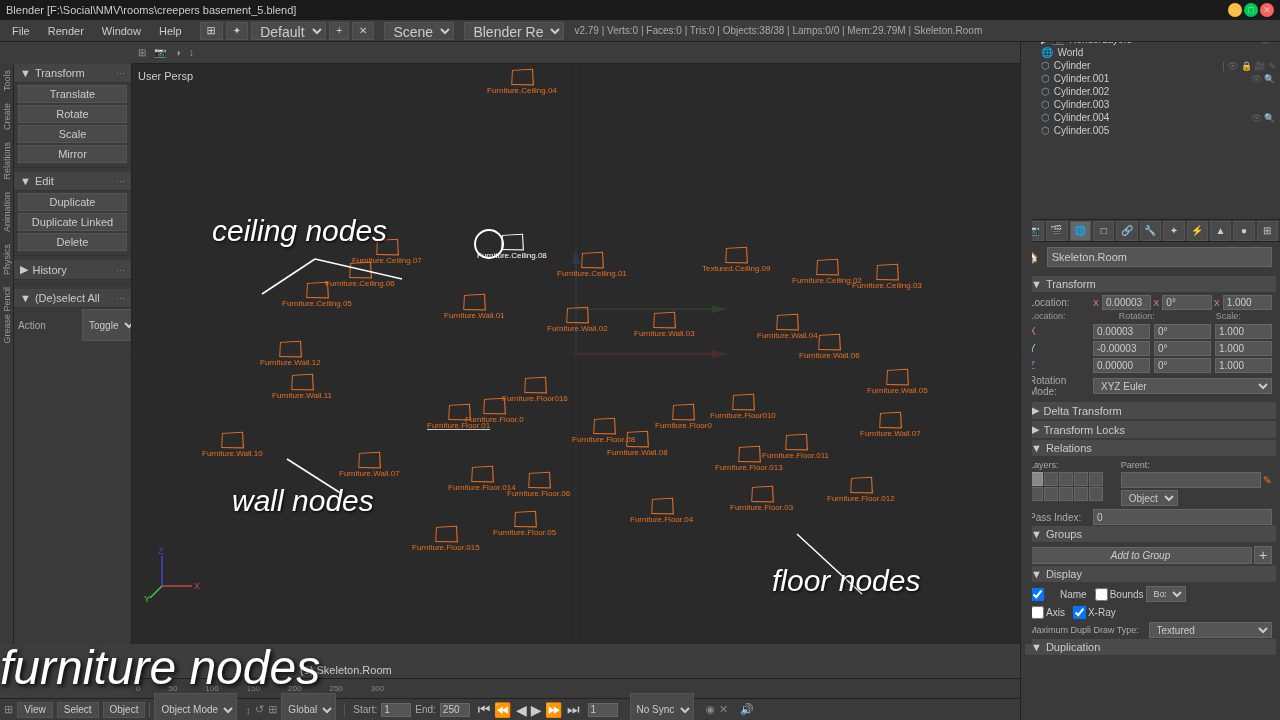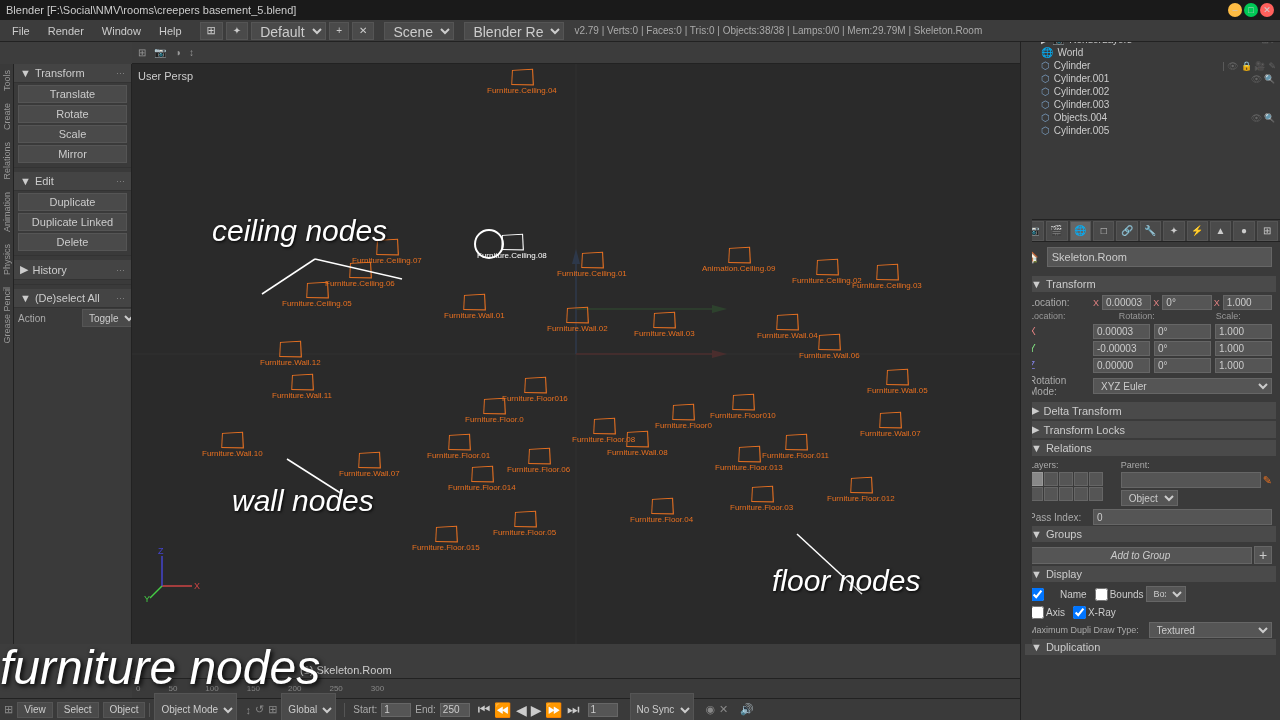--- a/index.html
+++ b/index.html
@@ -543,21 +543,21 @@
 
   <div class="panel-divider"></div>
 
   <div class="panel-section-title">
     <span>▼</span>
     <span>(De)select All</span>
     <span style="margin-left:auto;font-size:9px;color:#888;">···</span>
   </div>
   <div class="prop-row">
     <span class="prop-label">Action</span>
-    <select class="bottom-select" style="flex:1;height:18px;">
+    <select class="bottom-select" style="flex:1;height:32px;">
       <option>Toggle</option>
     </select>
   </div>
 </div>
 
 <div id="viewport-label">User Persp</div>
 
 <div id="viewport">
 
   <svg width="888" height="580" style="position:absolute;top:0;left:0;opacity:0.15;">
@@ -586,21 +586,21 @@
 
   <div class="node-obj" style="left:345px;top:170px;">
     <div class="node-box selected"></div>
     <span class="node-label selected">Furniture.Ceiling.08</span>
   </div>
 
   <div class="selected-circle" style="left:342px;top:165px;"></div>
 
   <div class="node-obj" style="left:570px;top:183px;">
     <div class="node-box"></div>
-    <span class="node-label">Animation.Ceiling.09</span>
+    <span class="node-label">Textured.Ceiling.09</span>
   </div>
 
   <div class="node-obj" style="left:660px;top:195px;">
     <div class="node-box"></div>
     <span class="node-label">Furniture.Ceiling.02</span>
   </div>
 
   <div class="node-obj" style="left:720px;top:200px;">
     <div class="node-box"></div>
     <span class="node-label">Furniture.Ceiling.03</span>
@@ -719,41 +719,41 @@
   <div class="node-obj" style="left:523px;top:340px;">
     <div class="node-box"></div>
     <span class="node-label">Furniture.Floor0</span>
   </div>
 
   <div class="node-obj" style="left:440px;top:354px;">
     <div class="node-box"></div>
     <span class="node-label">Furniture.Floor.08</span>
   </div>
 
-  <div class="node-obj" style="left:375px;top:384px;">
+  <div class="node-obj" style="left:375px;top:408px;">
     <div class="node-box"></div>
     <span class="node-label">Furniture.Floor.06</span>
   </div>
 
   <div class="node-obj" style="left:361px;top:447px;">
     <div class="node-box"></div>
     <span class="node-label">Furniture.Floor.05</span>
   </div>
 
   <div class="node-obj" style="left:498px;top:434px;">
     <div class="node-box"></div>
     <span class="node-label">Furniture.Floor.04</span>
   </div>
 
   <div class="node-obj" style="left:598px;top:422px;">
     <div class="node-box"></div>
     <span class="node-label">Furniture.Floor.03</span>
   </div>
 
-  <div class="node-obj" style="left:295px;top:370px;">
+  <div class="node-obj" style="left:295px;top:340px;text-decoration:underline;">
     <div class="node-box"></div>
     <span class="node-label">Furniture.Floor.01</span>
   </div>
 
   <div class="node-obj" style="left:333px;top:334px;">
     <div class="node-box"></div>
     <span class="node-label">Furniture.Floor.0</span>
   </div>
 
   <svg width="60" height="60" style="position:absolute;bottom:38px;left:10px;">
@@ -836,21 +836,21 @@
     <div class="scene-item indent">
       <span style="color:#7799bb;">⬡</span>
       <span>Cylinder.002</span>
     </div>
     <div class="scene-item indent">
       <span style="color:#7799bb;">⬡</span>
       <span>Cylinder.003</span>
     </div>
     <div class="scene-item indent">
       <span style="color:#7799bb;">⬡</span>
-      <span>Objects.004</span>
+      <span>Cylinder.004</span>
       <span style="margin-left:auto;font-size:9px;color:#666;">👁 🔍</span>
     </div>
     <div class="scene-item indent">
       <span style="color:#7799bb;">⬡</span>
       <span>Cylinder.005</span>
     </div>
   </div>
 
   <div id="prop-tabs">
     <div class="prop-tab">📷</div>

